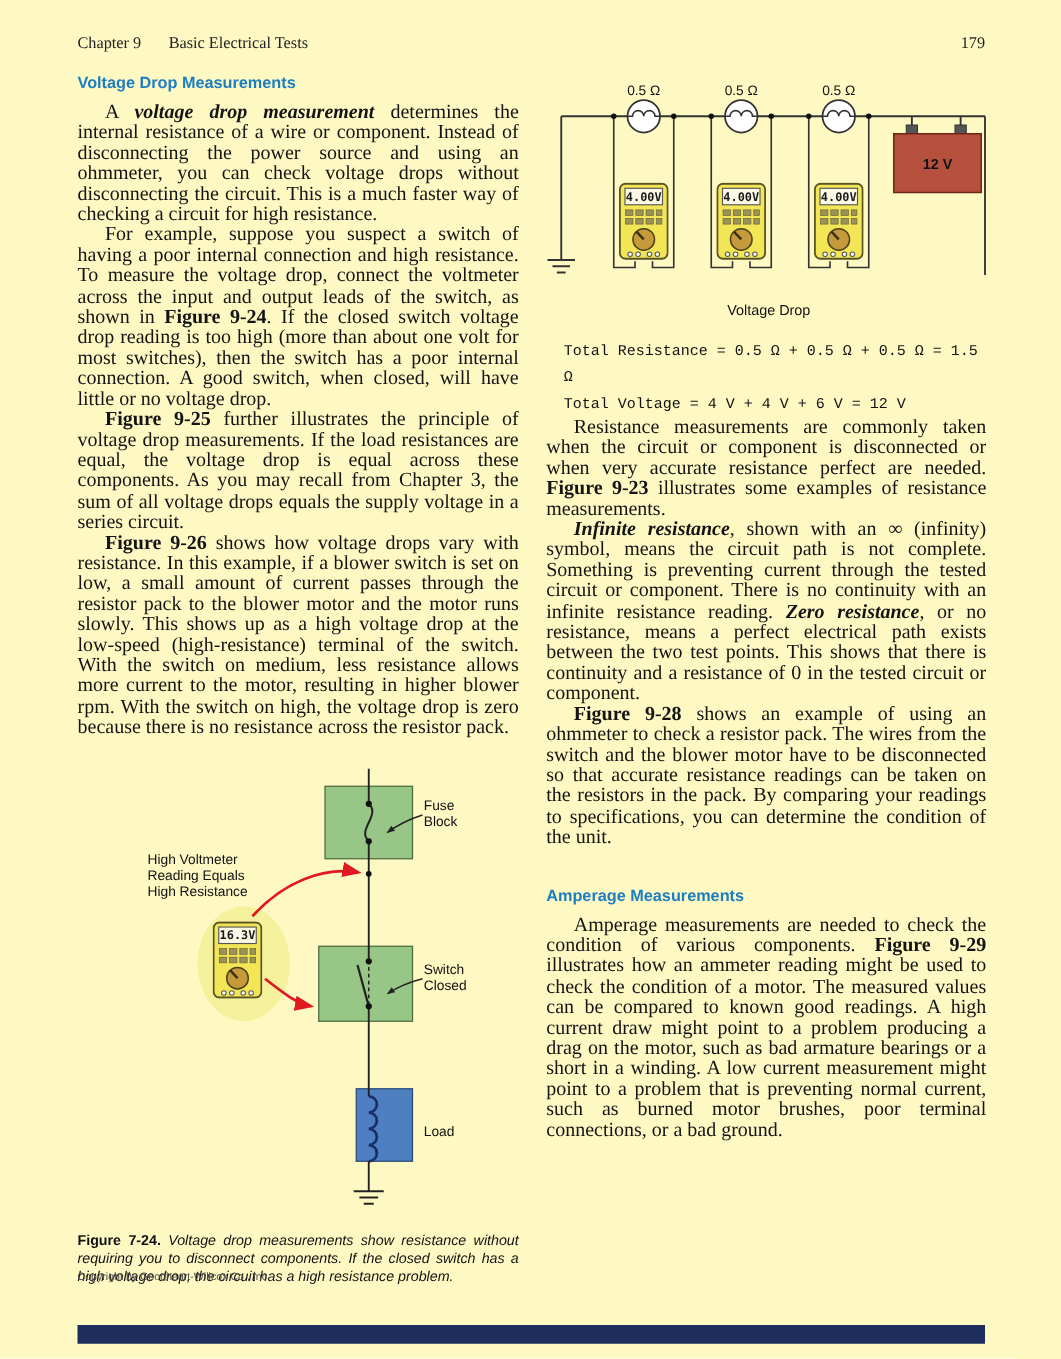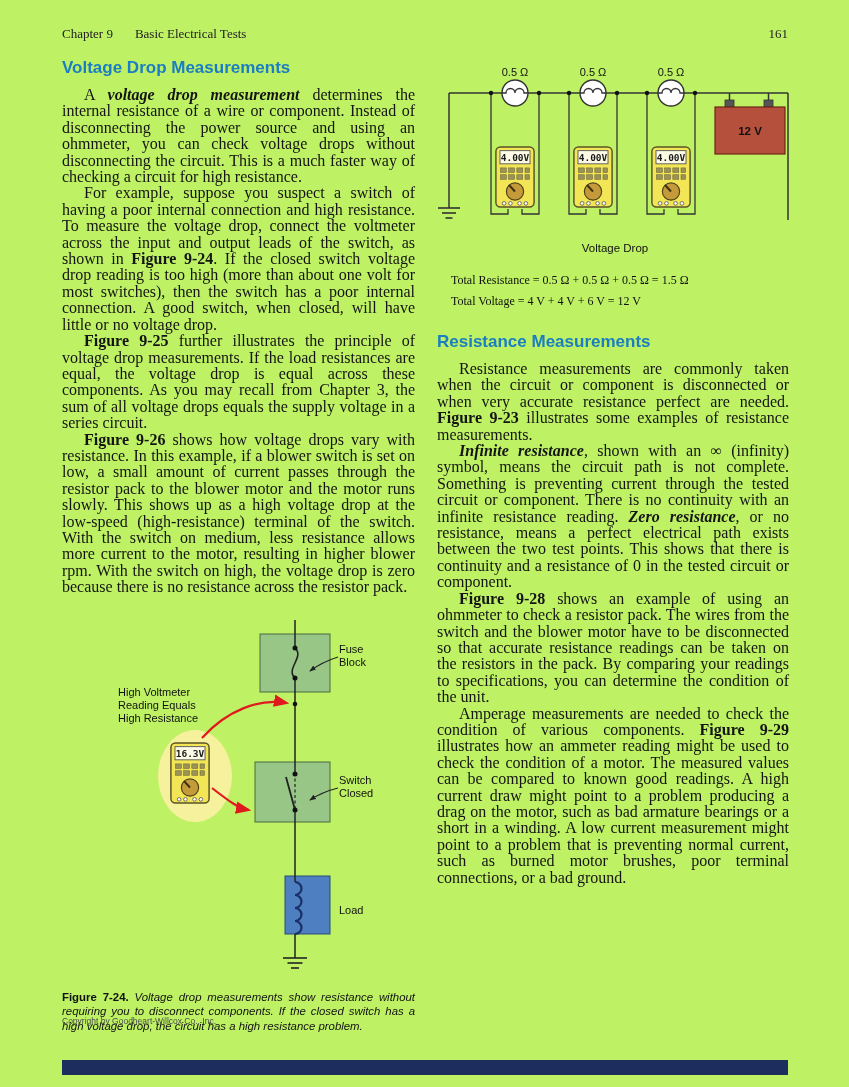--- a/index.html
+++ b/index.html
@@ -1,42 +1,42 @@
 <!DOCTYPE html>
 <html style="--heading_blue: #1b7dc2; --footer_bar_navy: #1c2d5e; --meter_yellow: #f2e656; --meter_display: #fcfae6; --dial_gold: #c49a3a; --battery_red: #b5503c; --component_green: #97c687; --load_blue: #4d7fc1; --coil_blue: #1a2f66; --arrow_red: #e0191f;"><head>
 <meta charset="utf-8">
 <style>
   * { margin:0; padding:0; box-sizing:border-box; }
   html,body { background:#ffffff; }
   .page {
-    position:relative; width:849px; height:1087px; background:#bef264;
+    position:relative; width:849px; height:1087px; background:#fef9c3;
     font-family:"Liberation Serif", serif; color:#1a1a1a; overflow:hidden; margin:0 auto;
   }
   .page-header {
     position:absolute; top:26px; left:62px; right:61px;
     display:flex; justify-content:space-between; font-size:13px; color:#222;
   }
   .running-head .chapter-title { margin-left:22px; }
   .col { position:absolute; top:58px; }
   .col-left  { left:62px;  width:353px; }
   .col-right { left:437px; width:352px; }
   h2.section-heading {
-    font-family:"Liberation Sans", sans-serif; font-size:17px; font-weight:bold;
+    font-family:"Liberation Sans", sans-serif; font-size:13px; font-weight:bold;
     color:var(--heading_blue); margin:0 0 9px 0;
   }
   h2.mt-res { margin-top:20px; }
   h2.mt-amp { margin-top:30px; }
   p.body-text {
     font-size:16px; line-height:16.4px; text-align:justify; text-indent:22px; color:#141414;
   }
   figure { margin:0; }
   .fig-9-24 { margin-top:16px; }
   .fig-9-25 { margin-top:4px; }
   .eqs {
-    font-family:Liberation Serif, serif; font-size:12px; line-height:21px;
+    font-family:Liberation Mono, monospace; font-size:12px; line-height:21px;
     margin:6px 0 0 14px; color:#111;
   }
   .caption {
     font-family:"Liberation Sans", sans-serif; font-size:11.4px; line-height:14.6px;
     text-align:justify; margin-top:10px; color:#111;
   }
   .caption.c24 { margin-top:6px; }
   svg text { font-family:"Liberation Sans", sans-serif; fill:#111; }
   svg text.lcd { font-family:"DejaVu Sans Mono", monospace; font-weight:bold; font-size:9.5px; fill:#1a1a1a; }
   svg text.diag-label { font-size:11px; }
@@ -85,21 +85,21 @@
     </marker>
   </defs>
 </svg>
 
 <div class="page">
 
   <header class="page-header">
     <div class="running-head">
       <span>Chapter 9</span><span class="chapter-title">Basic Electrical Tests</span>
     </div>
-    <div class="page-number">161</div>
+    <div class="page-number">179</div>
   </header>
 
   <div class="col col-left">
     <h2 class="section-heading">Voltage Drop Measurements</h2>
     <p class="body-text"><span>A </span><span style="font-weight: bold; font-style: italic;">voltage drop measurement</span><span> determines the internal resistance of a wire or component. Instead of disconnecting the power source and using an ohmmeter, you can check voltage drops without disconnecting the circuit. This is a much faster way of checking a circuit for high resistance.</span></p>
     <p class="body-text"><span>For example, suppose you suspect a switch of having a poor internal connection and high resistance. To measure the voltage drop, connect the voltmeter across the input and output leads of the switch, as shown in </span><span style="font-weight: bold;">Figure 9-24</span><span>. If the closed switch voltage drop reading is too high (more than about one volt for most switches), then the switch has a poor internal connection. A good switch, when closed, will have little or no voltage drop.</span></p>
     <p class="body-text"><span style="font-weight: bold;">Figure 9-25</span><span> further illustrates the principle of voltage drop measurements. If the load resistances are equal, the voltage drop is equal across these components. As you may recall from Chapter 3, the sum of all voltage drops equals the supply voltage in a series circuit.</span></p>
     <p class="body-text"><span style="font-weight: bold;">Figure 9-26</span><span> shows how voltage drops vary with resistance. In this example, if a blower switch is set on low, a small amount of current passes through the resistor pack to the blower motor and the motor runs slowly. This shows up as a high voltage drop at the low-speed (high-resistance) terminal of the switch. With the switch on medium, less resistance allows more current to the motor, resulting in higher blower rpm. With the switch on high, the voltage drop is zero because there is no resistance across the resistor pack.</span></p>
 
     <figure class="fig-9-24">
@@ -235,24 +235,24 @@
         <text class="diag-label" x="234" y="14" text-anchor="middle">0.5 Ω</text>
 
         <text class="diag-label-c" x="178" y="190" text-anchor="middle">Voltage Drop</text>
       </svg>
       <div class="eqs">
         <div>Total Resistance = 0.5 Ω + 0.5 Ω + 0.5 Ω = 1.5 Ω</div>
         <div>Total Voltage = 4 V + 4 V + 6 V = 12 V</div>
       </div>
     </figure>
 
-    <h2 class="section-heading mt-res">Resistance Measurements</h2>
     <p class="body-text"><span>Resistance measurements are commonly taken when the circuit or component is disconnected or when very accurate resistance perfect are needed. </span><span style="font-weight: bold;">Figure 9-23</span><span> illustrates some examples of resistance measurements.</span></p>
     <p class="body-text"><span style="font-weight: bold; font-style: italic;">Infinite resistance</span><span>, shown with an ∞ (infinity) symbol, means the circuit path is not complete. Something is preventing current through the tested circuit or component. There is no continuity with an infinite resistance reading. </span><span style="font-weight: bold; font-style: italic;">Zero resistance</span><span>, or no resistance, means a perfect electrical path exists between the two test points. This shows that there is continuity and a resistance of 0 in the tested circuit or component.</span></p>
     <p class="body-text"><span style="font-weight: bold;">Figure 9-28</span><span> shows an example of using an ohmmeter to check a resistor pack. The wires from the switch and the blower motor have to be disconnected so that accurate resistance readings can be taken on the resistors in the pack. By comparing your readings to specifications, you can determine the condition of the unit.</span></p>
 
+    <h2 class="section-heading mt-amp">Amperage Measurements</h2>
     <p class="body-text"><span>Amperage measurements are needed to check the condition of various components. </span><span style="font-weight: bold;">Figure 9-29</span><span> illustrates how an ammeter reading might be used to check the condition of a motor. The measured values can be compared to known good readings. A high current draw might point to a problem producing a drag on the motor, such as bad armature bearings or a short in a winding. A low current measurement might point to a problem that is preventing normal current, such as burned motor brushes, poor terminal connections, or a bad ground.</span></p>
   </div>
 
   <div class="copyright">Copyright by Goodheart-Willcox Co., Inc.</div>
   <div class="footer-bar"></div>
 
 </div>
 
 </body></html>

